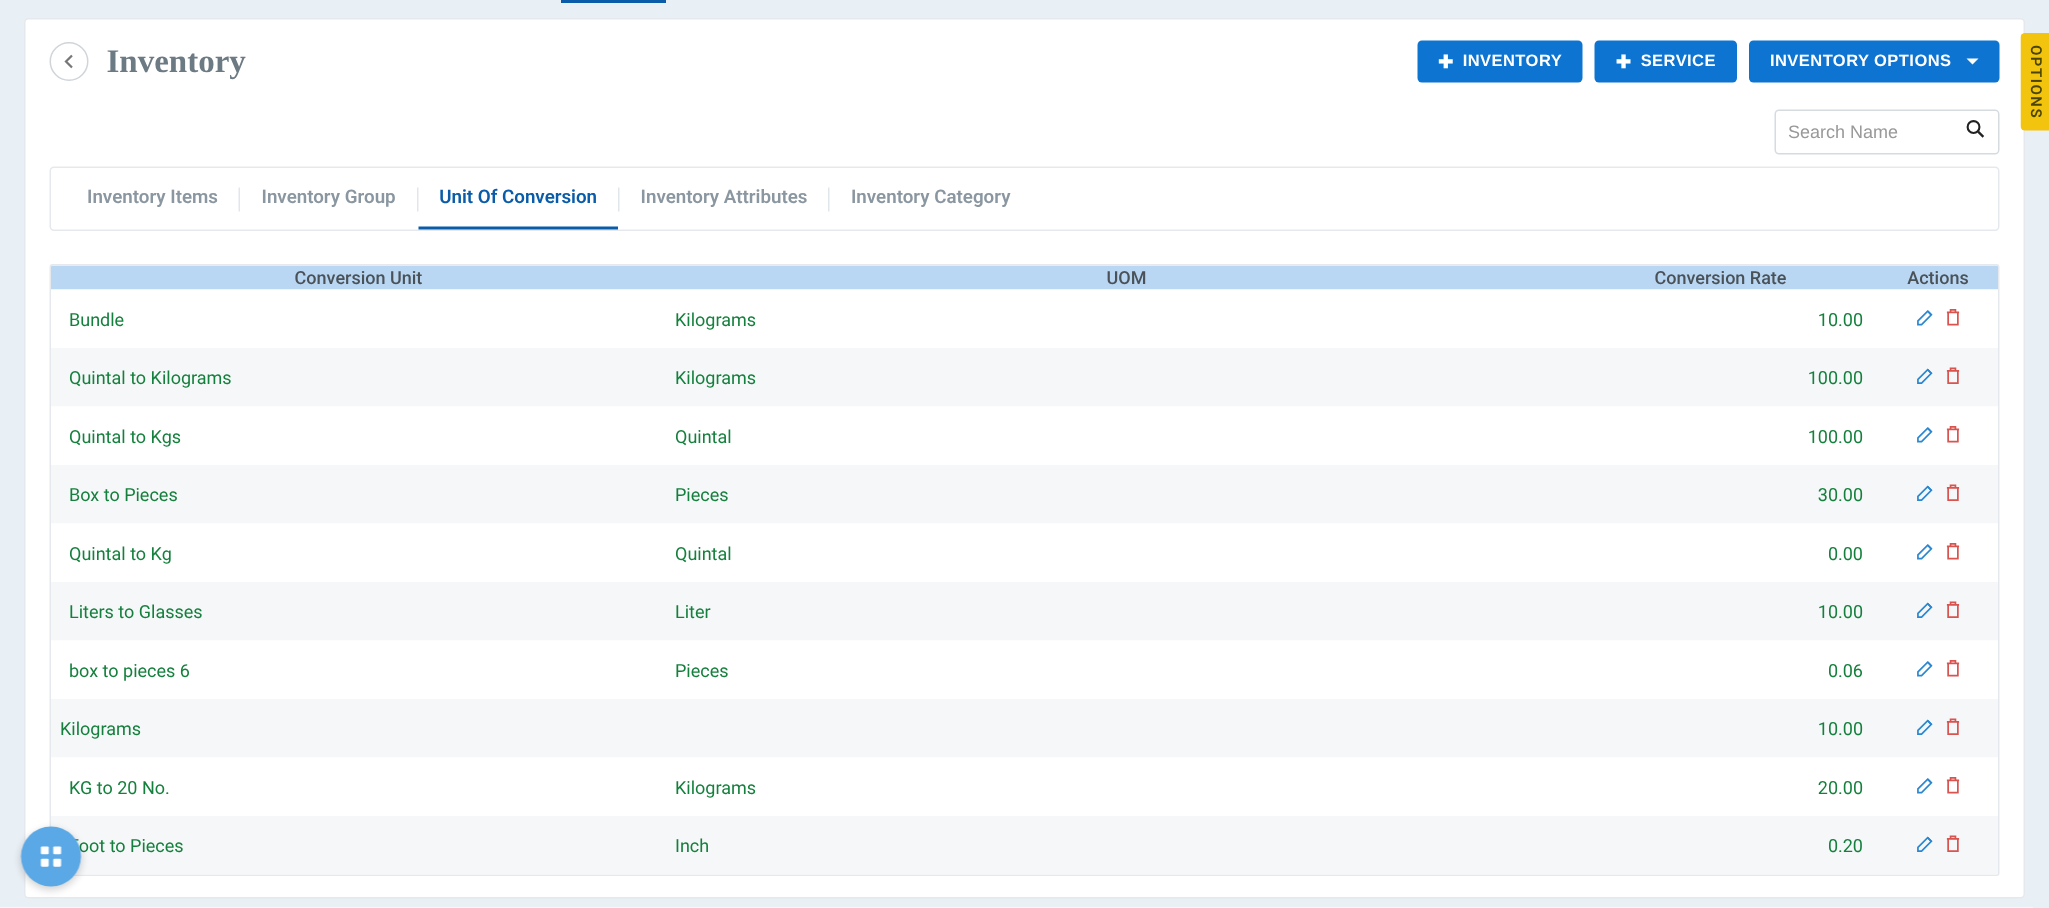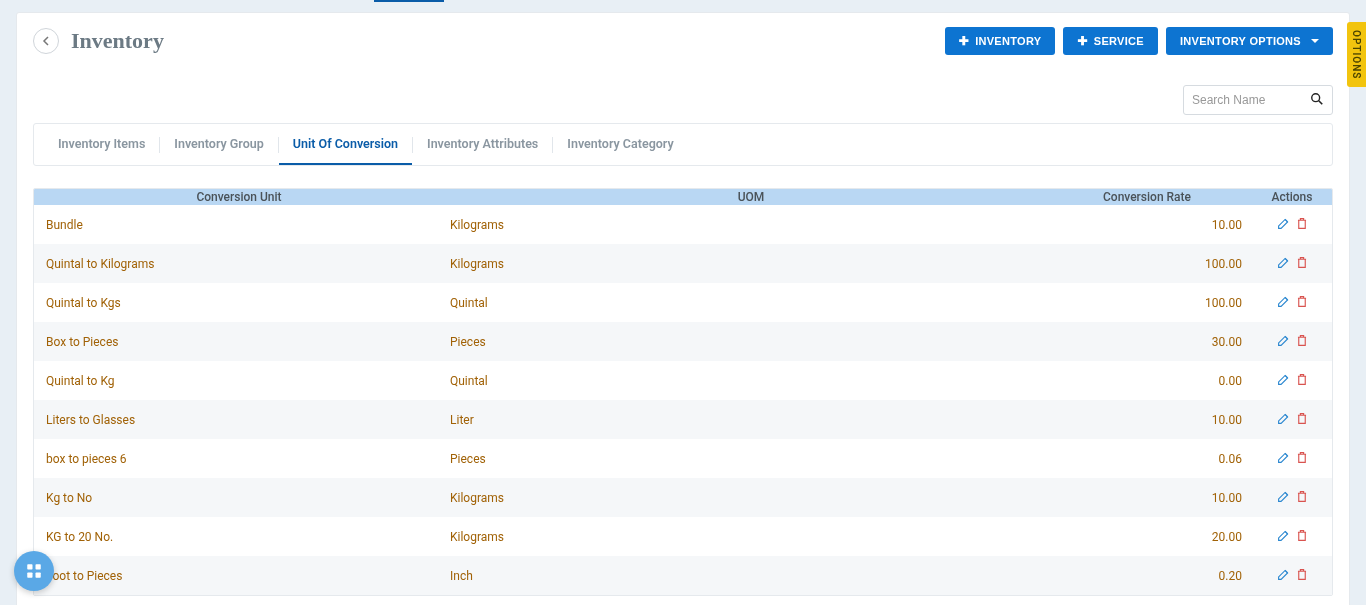--- a/index.html
+++ b/index.html
@@ -24,21 +24,21 @@
       border: 1px solid #e5e9ed;
       border-radius: 3px;
       padding: 14px 16px;
       position: relative;
     }
 
     .top-row {
       display: flex;
       justify-content: space-between;
       align-items: center;
-      margin-bottom: 30px;
+      margin-bottom: 18px;
     }
 
     .title-group {
       display: flex;
       align-items: center;
       gap: 12px;
     }
 
     .back-btn {
       width: 26px;
@@ -167,21 +167,21 @@
 
     .table-header .col-unit { text-align: center; padding-left: 0;}
     .table-header .col-uom { text-align: center; }
     .table-header .col-rate { text-align: center; }
 
     .table-row {
       display: flex;
       align-items: center;
       height: 39px;
       font-size: 12px;
-      color: #a16207;
+      color: #15803d;
       background: #fff;
     }
     .table-row.alt { background: #f5f7f9; }
     .table-row .col-unit { text-align: left; padding-left: 12px;}
     .table-row .col-uom { text-align: left; }
 
     .action-icons {
       display: flex;
       gap: 6px;
       justify-content: center;
@@ -406,21 +406,20 @@
                     <path d="M2 11 L2 14 L5 14 L13 6 L10 3 Z" fill="none" stroke="#2a87d0" stroke-width="1.4"></path>
                     <path d="M10 3 L13 6" stroke="#2a87d0" stroke-width="1.4"></path>
                   </svg></span>
                 <span class="icon-delete"><svg width="12" height="13" viewBox="0 0 14 16">
                     <path d="M2 4 L12 4 M5 4 L5 2 L9 2 L9 4 M3 4 L3 14 L11 14 L11 4" fill="none" stroke="#d9534f" stroke-width="1.4"></path>
                   </svg></span>
               </div>
             </div>
           </div>
           <div class="table-row alt">
-            <div class="col-unit">Kg to No</div>
             <div class="col-uom">Kilograms</div>
             <div class="col-rate">10.00</div>
             <div class="col-actions">
               <div class="action-icons">
                 <span class="icon-edit"><svg width="13" height="13" viewBox="0 0 16 16">
                     <path d="M2 11 L2 14 L5 14 L13 6 L10 3 Z" fill="none" stroke="#2a87d0" stroke-width="1.4"></path>
                     <path d="M10 3 L13 6" stroke="#2a87d0" stroke-width="1.4"></path>
                   </svg></span>
                 <span class="icon-delete"><svg width="12" height="13" viewBox="0 0 14 16">
                     <path d="M2 4 L12 4 M5 4 L5 2 L9 2 L9 4 M3 4 L3 14 L11 14 L11 4" fill="none" stroke="#d9534f" stroke-width="1.4"></path>

